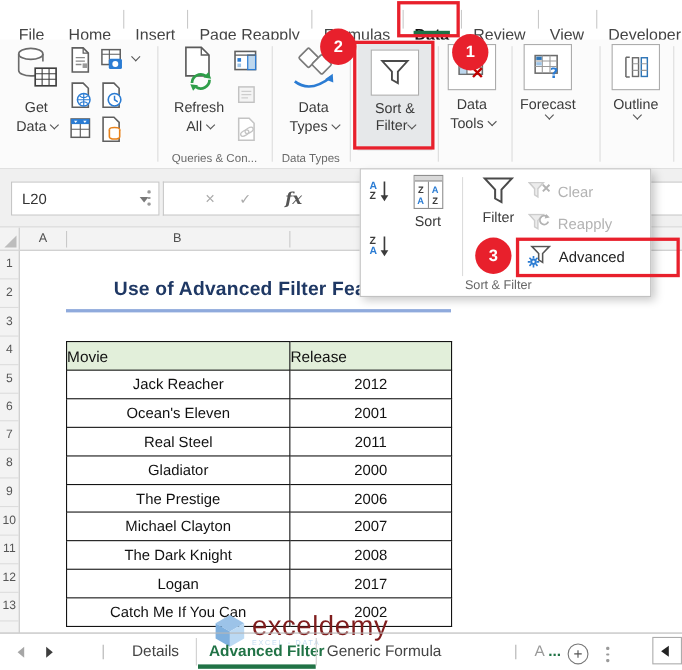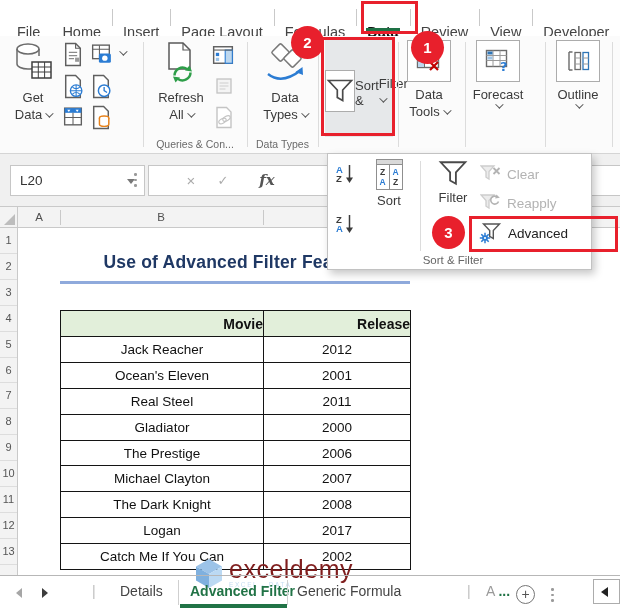--- a/index.html
+++ b/index.html
@@ -18,21 +18,21 @@
   .menu-item.active::after{content:"";position:absolute;left:10px;right:10px;bottom:3px;height:5px;background:var(--greenbar)}
 
   
   .ribbon{position:absolute;top:36px;left:0;width:620px;height:118px;background:#FBFBFB;border-bottom:1px solid #D5D5D5}
   .vsep{position:absolute;top:6px;height:105px;border-left:1px solid #DCDCDC}
   .glabel{position:absolute;top:102px;font-size:10.5px;color:#6a6a6a;text-align:center;white-space:nowrap}
   .rbig{position:absolute;display:flex;flex-direction:column;align-items:center;font-size:13px;color:var(--ink);text-align:center}
   .rbig .lbl{line-height:17px;display:flex;align-items:center;gap:3px;white-space:nowrap}
   .chev{width:6px;height:6px;border-right:1.4px solid #555;border-bottom:1.4px solid #555;transform:rotate(45deg) translateY(-2px);display:inline-block}
   .ibox{width:44px;height:42px;background:#fff;border:1px solid #ACACAC;display:flex;align-items:center;justify-content:center}
-  .b-sf{position:absolute;left:325px;top:3px;width:68px;height:98px;background:#E6E8EA;display:flex;align-items:center;padding-top:6px;font-size:13px;color:var(--ink)}
+  .b-sf{position:absolute;left:325px;top:3px;width:68px;height:98px;background:#E6E8EA;display:flex;flex-direction:column;align-items:center;padding-top:6px;font-size:13px;color:var(--ink)}
   .mi{position:absolute;width:24px;height:24px}
 
   
   .frow{position:absolute;top:154px;left:0;width:620px;height:53px;background:#F0F0F0;border-bottom:1px solid #C9C9C9}
   .namebox{position:absolute;left:10px;top:11px;width:135px;height:31px;background:#fff;border:1px solid #C6C6C6;font-size:13.5px;color:#333;line-height:29px;padding-left:9px}
   .nb-caret{position:absolute;right:9px;top:13px;width:0;height:0;border-left:4px solid transparent;border-right:4px solid transparent;border-top:5px solid #777}
   .vdots{position:absolute;display:flex;flex-direction:column;gap:3px}
   .vdots i{width:2.5px;height:2.5px;background:#9a9a9a;border-radius:50%}
   .fbox{position:absolute;left:148px;top:11px;width:472px;height:31px;background:#fff;border:1px solid #C6C6C6;border-right:none}
   .fbtn{position:absolute;top:0;height:29px;line-height:29px;font-size:15px;color:#ABABAB;text-align:center;width:22px}
@@ -43,21 +43,21 @@
   .colhead{position:absolute;top:0;left:0;width:620px;height:21px;background:var(--hdrbg);border-bottom:1px solid var(--hdrline)}
   .colsep{position:absolute;top:3px;height:15px;border-left:1px solid var(--hdrline)}
   .collet{position:absolute;top:0;line-height:20px;font-size:11.5px;color:#505050;transform:translateX(-50%)}
   .selall{position:absolute;left:0;top:0;width:18px;height:20px;border-right:1px solid var(--hdrline)}
   .selall::after{content:"";position:absolute;right:2px;bottom:2px;border-left:11px solid transparent;border-bottom:11px solid #BDBDBD}
   .rowhead{position:absolute;left:0;top:21px;width:18px;height:347px;background:var(--hdrbg);border-right:1px solid var(--hdrline)}
   .rnum{height:25.92px;font-size:11px;color:#555;text-align:center;line-height:25.92px;border-bottom:1px solid #DDDDDD}
   .sheet-title{position:absolute;left:60px;width:350px;top:45px;font-size:17.5px;font-weight:bold;color:#1F3864;text-align:center;letter-spacing:.2px}
   .title-underline{position:absolute;left:60px;top:74px;width:350px;height:3px;background:#8FAADC}
   table.movies{position:absolute;left:60px;top:103px;border-collapse:collapse;table-layout:fixed;width:351px}
-  table.movies th{width:203px;height:26px;background:#E2EFDA;border:1px solid #141414;font-size:14px;font-weight:bold;color:#111;text-align:right}
+  table.movies th{width:203px;height:26px;background:#E2EFDA;border:1px solid #141414;font-size:14px;font-weight:normal;color:#111;text-align:left}
   table.movies th+th{width:147px}
   table.movies td{height:25.9px;border:1px solid #141414;font-size:13.5px;color:#111;text-align:center;background:#fff}
   .watermark{position:absolute;left:194px;top:351px;display:flex;align-items:flex-start;gap:5px;z-index:2;pointer-events:none}
   .wm-brand{font-size:25px;font-weight:normal;color:#7f1d1d;line-height:22px;letter-spacing:.5px}
   .wm-cap{font-size:6.5px;letter-spacing:1.6px;color:#C6DDF2;margin-top:1px}
 
   
   .tabbar{position:absolute;top:575px;left:0;width:620px;height:34px;border-top:1px solid #B7B7B7;background:transparent;z-index:3}
   .tb{position:absolute;font-size:14px;color:#444;top:7px;white-space:nowrap}
   .tri{position:absolute;width:0;height:0}
@@ -91,21 +91,21 @@
 </style>
 </head>
 <body>
 
 <div id="app">
 
   <div class="menubar" id="menubar">
       <span class="menu-item nosep">File</span>
       <span class="menu-item nosep">Home</span>
       <span class="menu-item">Insert</span>
-      <span class="menu-item">Page Layout</span>
+      <span class="menu-item">Page Reapply</span>
       <span class="menu-item">Formulas</span>
       <span class="menu-item active">Data</span>
       <span class="menu-item">Review</span>
       <span class="menu-item">View</span>
       <span class="menu-item">Developer</span>
     </div>
 
   <div class="ribbon">
 
     <div class="rbig" style="left:6px;top:4px;width:54px">

